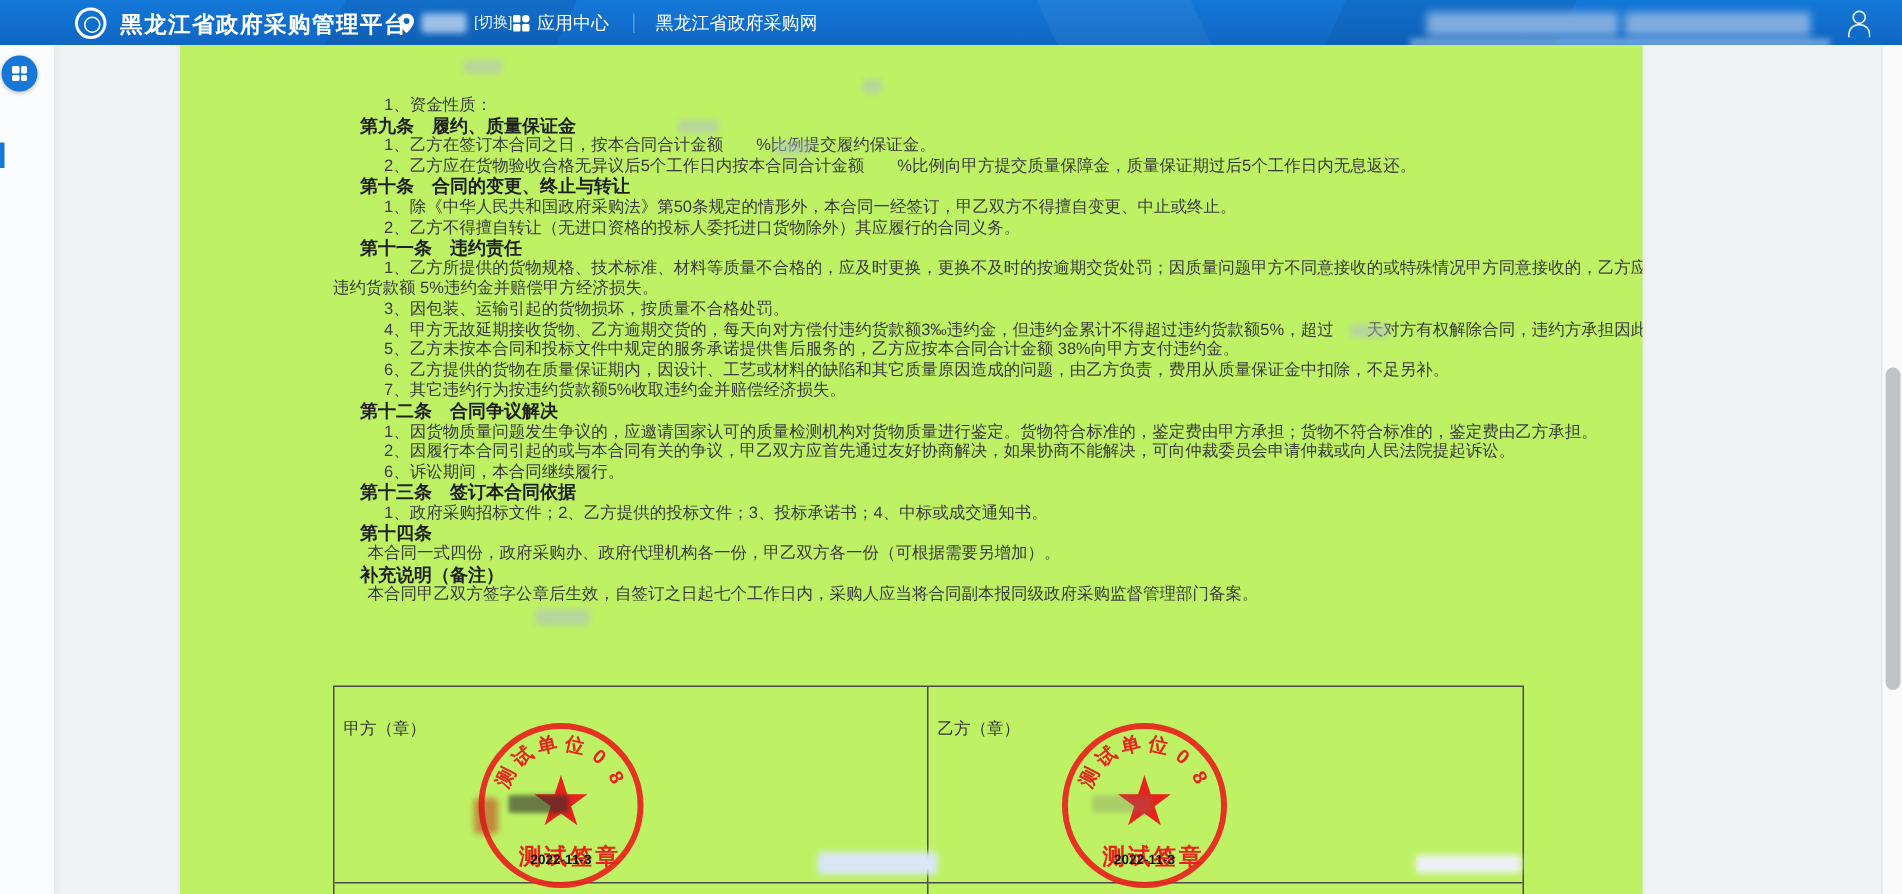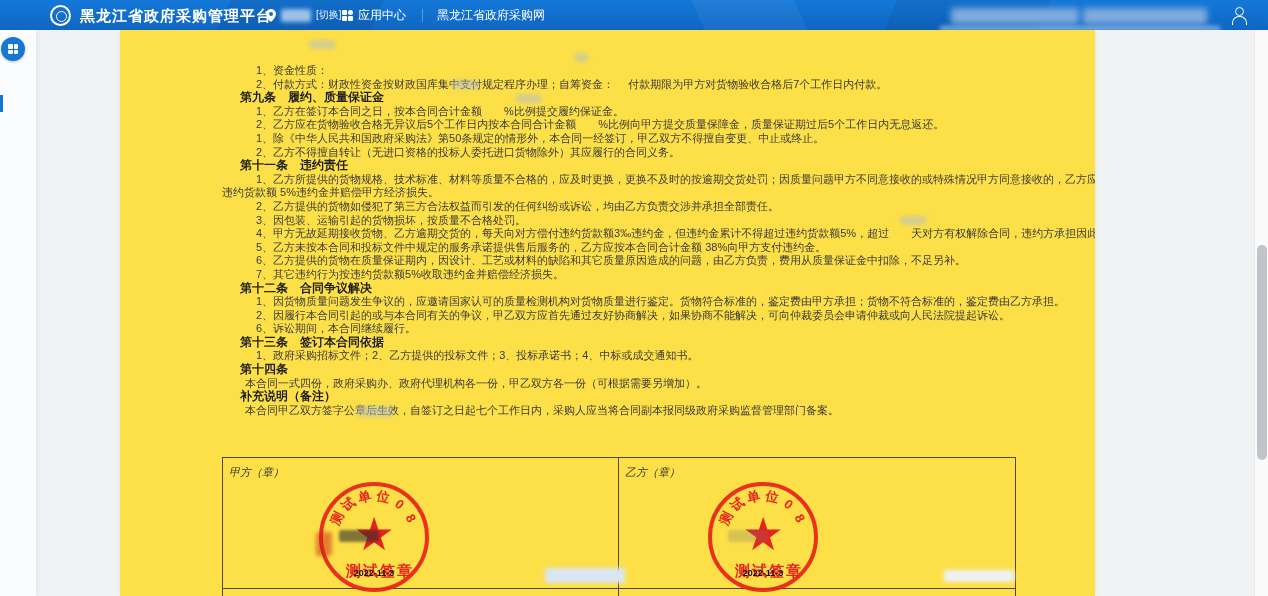--- a/index.html
+++ b/index.html
@@ -51,38 +51,38 @@
   .rail{position:absolute;left:0;top:30px;width:36px;height:566px;background:#fbfcfd;
         box-shadow:2px 0 5px rgba(0,0,0,.05);z-index:10;}
   .rail-btn{position:absolute;left:1px;top:7px;width:24px;height:24px;border-radius:50%;
         background:var(--accent-blue);display:flex;align-items:center;justify-content:center;
         cursor:pointer;box-shadow:0 1px 3px rgba(0,0,0,.25);}
   .rail-btn .grid-ic{width:10px;height:10px;}
   .rail-btn .grid-ic i{width:4.5px;height:4.5px;border-radius:1px;}
   .rail-ind{position:absolute;left:0;top:65px;width:3px;height:17px;background:var(--accent-blue);}
 
   
-  .page{position:absolute;left:120px;top:30px;width:975px;height:566px;background:#fde047;
+  .page{position:absolute;left:120px;top:30px;width:975px;height:566px;background:#bef264;
         overflow:hidden;box-shadow:0 0 4px rgba(0,0,0,.07);}
   .doc{position:absolute;left:102px;top:34px;width:800px;}
   .doc-line{height:13.6px;line-height:13.6px;font-size:11px;white-space:nowrap;color:#3a3a3a;}
   .doc-line.heading{font-weight:bold;font-size:12px;color:#1f1f1f;padding-left:18px;}
   .doc-line.item{padding-left:34px;}
   .doc-line.cont{padding-left:0;}
   .doc-line.para{padding-left:23px;}
 
   .redact{position:absolute;border-radius:2px;filter:blur(2px);background:rgba(176,190,203,.55);}
 
   
   .sig-table{position:absolute;left:102px;top:427px;width:794px;height:200px;
         border:1px solid #4a4a4a;display:flex;flex-wrap:wrap;}
   .sig-cell{width:50%;height:131px;border-bottom:1px solid #4a4a4a;position:relative;
         font-size:11px;color:#333;}
   .sig-cell.a{border-right:1px solid #4a4a4a;}
-  .sig-label{position:absolute;left:6px;top:7px;font-style:italic;}
+  .sig-label{position:absolute;left:6px;top:20px;}
   .sig-cell2{width:50%;height:68px;position:relative;}
   .sig-cell2.a{border-right:1px solid #4a4a4a;}
 
   
   .seal{position:absolute;width:110px;height:110px;z-index:5;}
   .seal-ring{position:absolute;inset:0;border:4px solid var(--seal-red);border-radius:50%;
         opacity:.92;}
   .arc-ch{position:absolute;left:50%;top:50%;width:16px;height:16px;margin-left:-8px;margin-top:-8px;
         text-align:center;line-height:16px;font-size:13px;font-weight:bold;color:var(--seal-red);}
   .seal .arc-ch:nth-of-type(1){transform:rotate(-63deg) translateY(-41px);}
@@ -164,40 +164,39 @@
     </div>
     <div class="rail-ind"></div>
   </div>
 
   <div class="page">
 
     <div class="doc">
 
         <div class="doc-line item"><span>1、资金性质：</span></div>
 
-        <div class="doc-line item"><span>2、付款方式：财政性资金按财政国库集中支付规定程序办理；自筹资金：　 付款期限为甲方对货物验收合格后7个工作日内付款。</span></div>
 
         <div class="doc-line heading"><span>第九条　履约、质量保证金</span></div>
 
         <div class="doc-line item"><span>1、乙方在签订本合同之日，按本合同合计金额　　%比例提交履约保证金。</span></div>
 
         <div class="doc-line item"><span>2、乙方应在货物验收合格无异议后5个工作日内按本合同合计金额　　%比例向甲方提交质量保障金，质量保证期过后5个工作日内无息返还。</span></div>
 
+        <div class="doc-line heading"><span>第十条　合同的变更、终止与转让</span></div>
 
         <div class="doc-line item"><span>1、除《中华人民共和国政府采购法》第50条规定的情形外，本合同一经签订，甲乙双方不得擅自变更、中止或终止。</span></div>
 
         <div class="doc-line item"><span>2、乙方不得擅自转让（无进口资格的投标人委托进口货物除外）其应履行的合同义务。</span></div>
 
         <div class="doc-line heading"><span>第十一条　违约责任</span></div>
 
         <div class="doc-line item"><span>1、乙方所提供的货物规格、技术标准、材料等质量不合格的，应及时更换，更换不及时的按逾期交货处罚；因质量问题甲方不同意接收的或特殊情况甲方同意接收的，乙方应向甲方支付</span></div>
 
         <div class="doc-line cont"><span>违约货款额 5%违约金并赔偿甲方经济损失。</span></div>
 
-        <div class="doc-line item"><span>2、乙方提供的货物如侵犯了第三方合法权益而引发的任何纠纷或诉讼，均由乙方负责交涉并承担全部责任。</span></div>
 
         <div class="doc-line item"><span>3、因包装、运输引起的货物损坏，按质量不合格处罚。</span></div>
 
         <div class="doc-line item"><span>4、甲方无故延期接收货物、乙方逾期交货的，每天向对方偿付违约货款额3‰违约金，但违约金累计不得超过违约货款额5%，超过　　天对方有权解除合同，违约方承担因此给对方造成</span></div>
 
 
         <div class="doc-line item"><span>5、乙方未按本合同和投标文件中规定的服务承诺提供售后服务的，乙方应按本合同合计金额 38%向甲方支付违约金。</span></div>
 
         <div class="doc-line item"><span>6、乙方提供的货物在质量保证期内，因设计、工艺或材料的缺陷和其它质量原因造成的问题，由乙方负责，费用从质量保证金中扣除，不足另补。</span></div>
 

